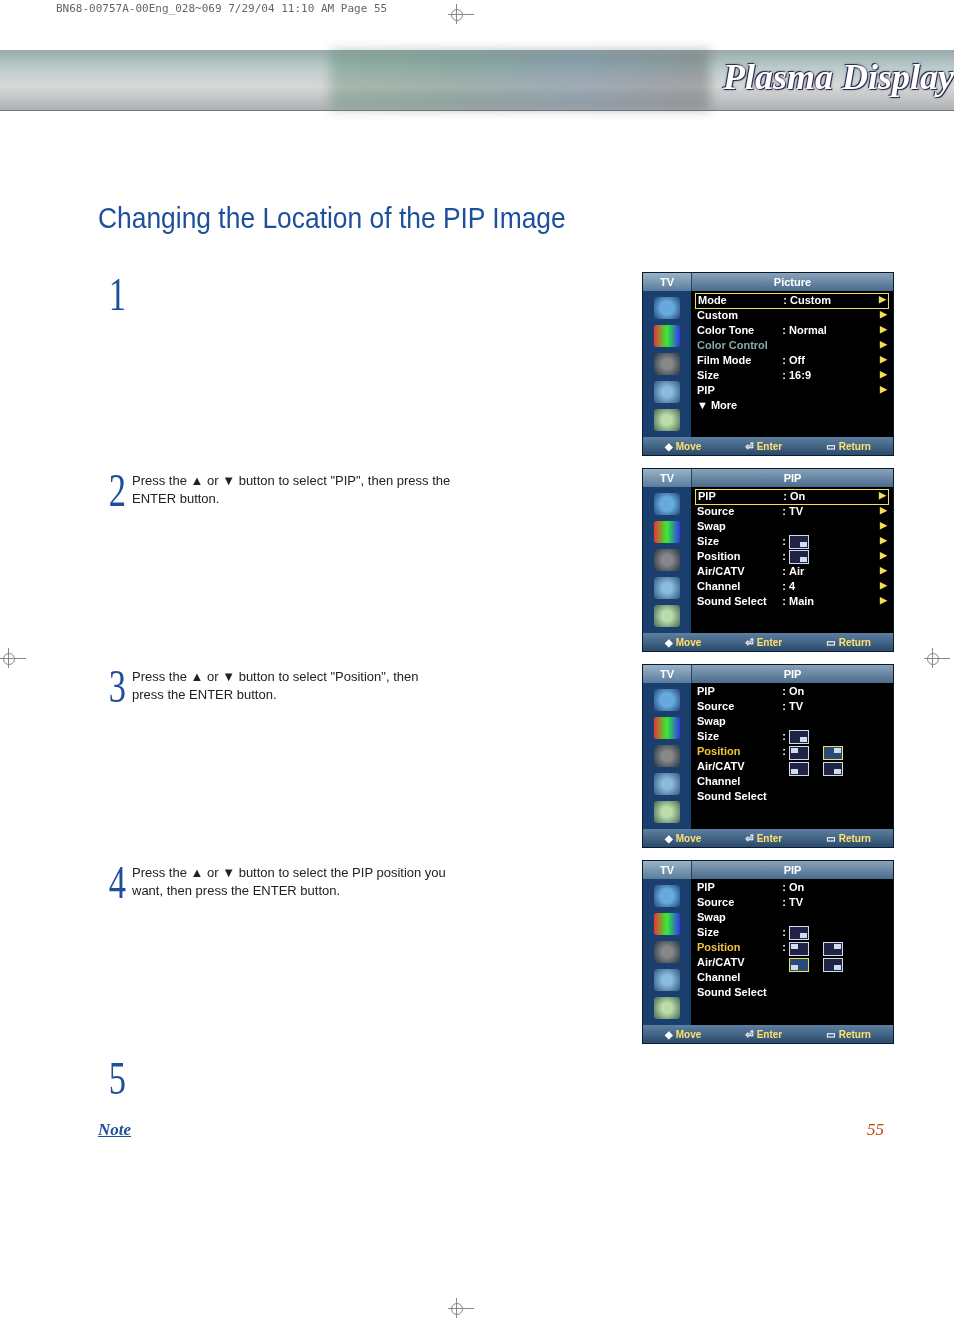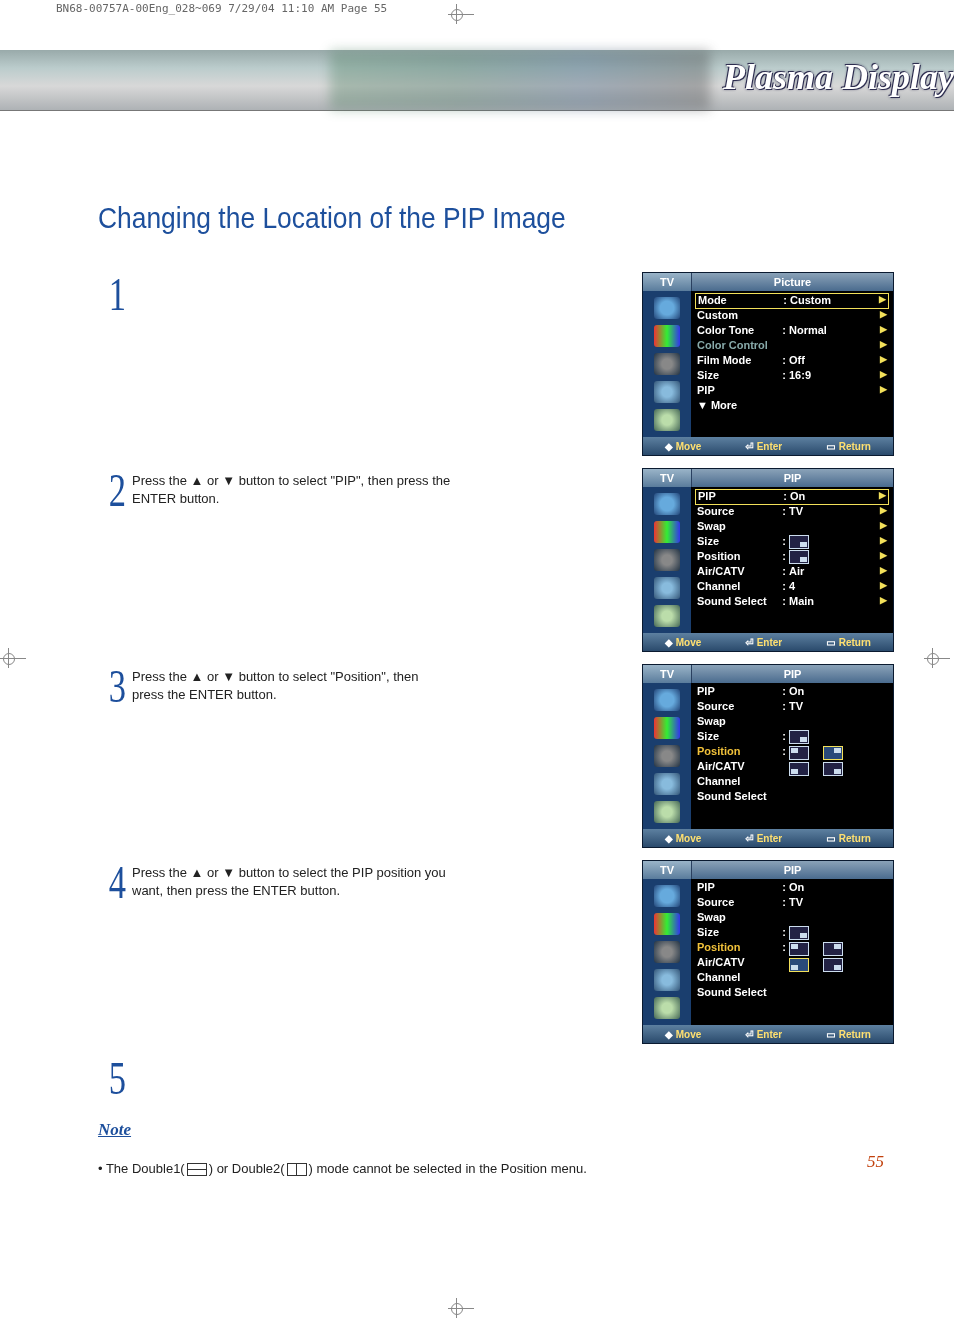--- a/index.html
+++ b/index.html
@@ -43,21 +43,21 @@
   .pip-tr::after{right:1px;top:1px}
   .pip-bl::after{left:1px;bottom:1px}
   .pip-br::after{right:1px;bottom:1px}
   .pos-grid{display:inline-flex;flex-direction:column;gap:2px;padding:1px 0}
   .pos-grid .pr{display:flex;gap:14px}
   .pos-grid.sel .pip-ic.active{border-color:#f2e05a}
   .pip-ic.active{background:#2a4a7a}
   .osd-footer{display:flex;justify-content:space-around;align-items:center;height:18px;background:linear-gradient(180deg,#5d80a0,#2a4a6c);font:700 10px Arial;color:#ffe070}
   .osd-footer span{display:flex;align-items:center;gap:3px}
   .osd-footer .k{color:#fff}
-  .note-head{font:italic 700 17px Georgia,serif;color:#1d4f9c;text-decoration:underline;margin:18px 0 21px}
+  .note-head{font:italic 700 17px Georgia,serif;color:#1d4f9c;text-decoration:underline;margin:18px 0 4px}
   .note-body{font:13px Arial;color:#222}
   .page-num{position:absolute;right:70px;bottom:44px;font:italic 17px Georgia;color:#c2410c}
   .double-ic{display:inline-block;width:18px;height:11px;border:1px solid #333;position:relative;vertical-align:middle;margin:0 2px}
   .double-ic::after{content:"";position:absolute;background:#fff}
   .double-ic.d1::after{left:0;top:0;width:100%;height:50%;border-bottom:1px solid #333;box-sizing:border-box}
   .double-ic.d2::after{left:0;top:0;width:50%;height:100%;border-right:1px solid #333;box-sizing:border-box}
   .steps-wrap{display:flex;flex-direction:column;gap:12px}
   .step-flex{display:flex;align-items:flex-start}
   .step-left{display:flex;width:360px}
 </style>
@@ -382,23 +382,20 @@
   </div>
       </div>
       <div class="step-flex">
         <div class="step-left">
       <div class="step-num">5</div>
     </div>
       </div>
     </div>
 
   <div class="note-head">Note</div>
-  <div class="note-body">
-    <span>•  The Double1(</span><span class="double-ic d1"></span><span>) or Double2(</span><span class="double-ic d2"></span><span>) mode cannot be selected in the Position menu.</span>
-  </div>
 
   <div class="page-num">55</div>
 </div>
 
 <div class="reg-mark" style="left:0px;top:648px">
     <span class="circ"></span>
   </div>
 <div class="reg-mark" style="left:924px;top:648px">
     <span class="circ"></span>
   </div>

